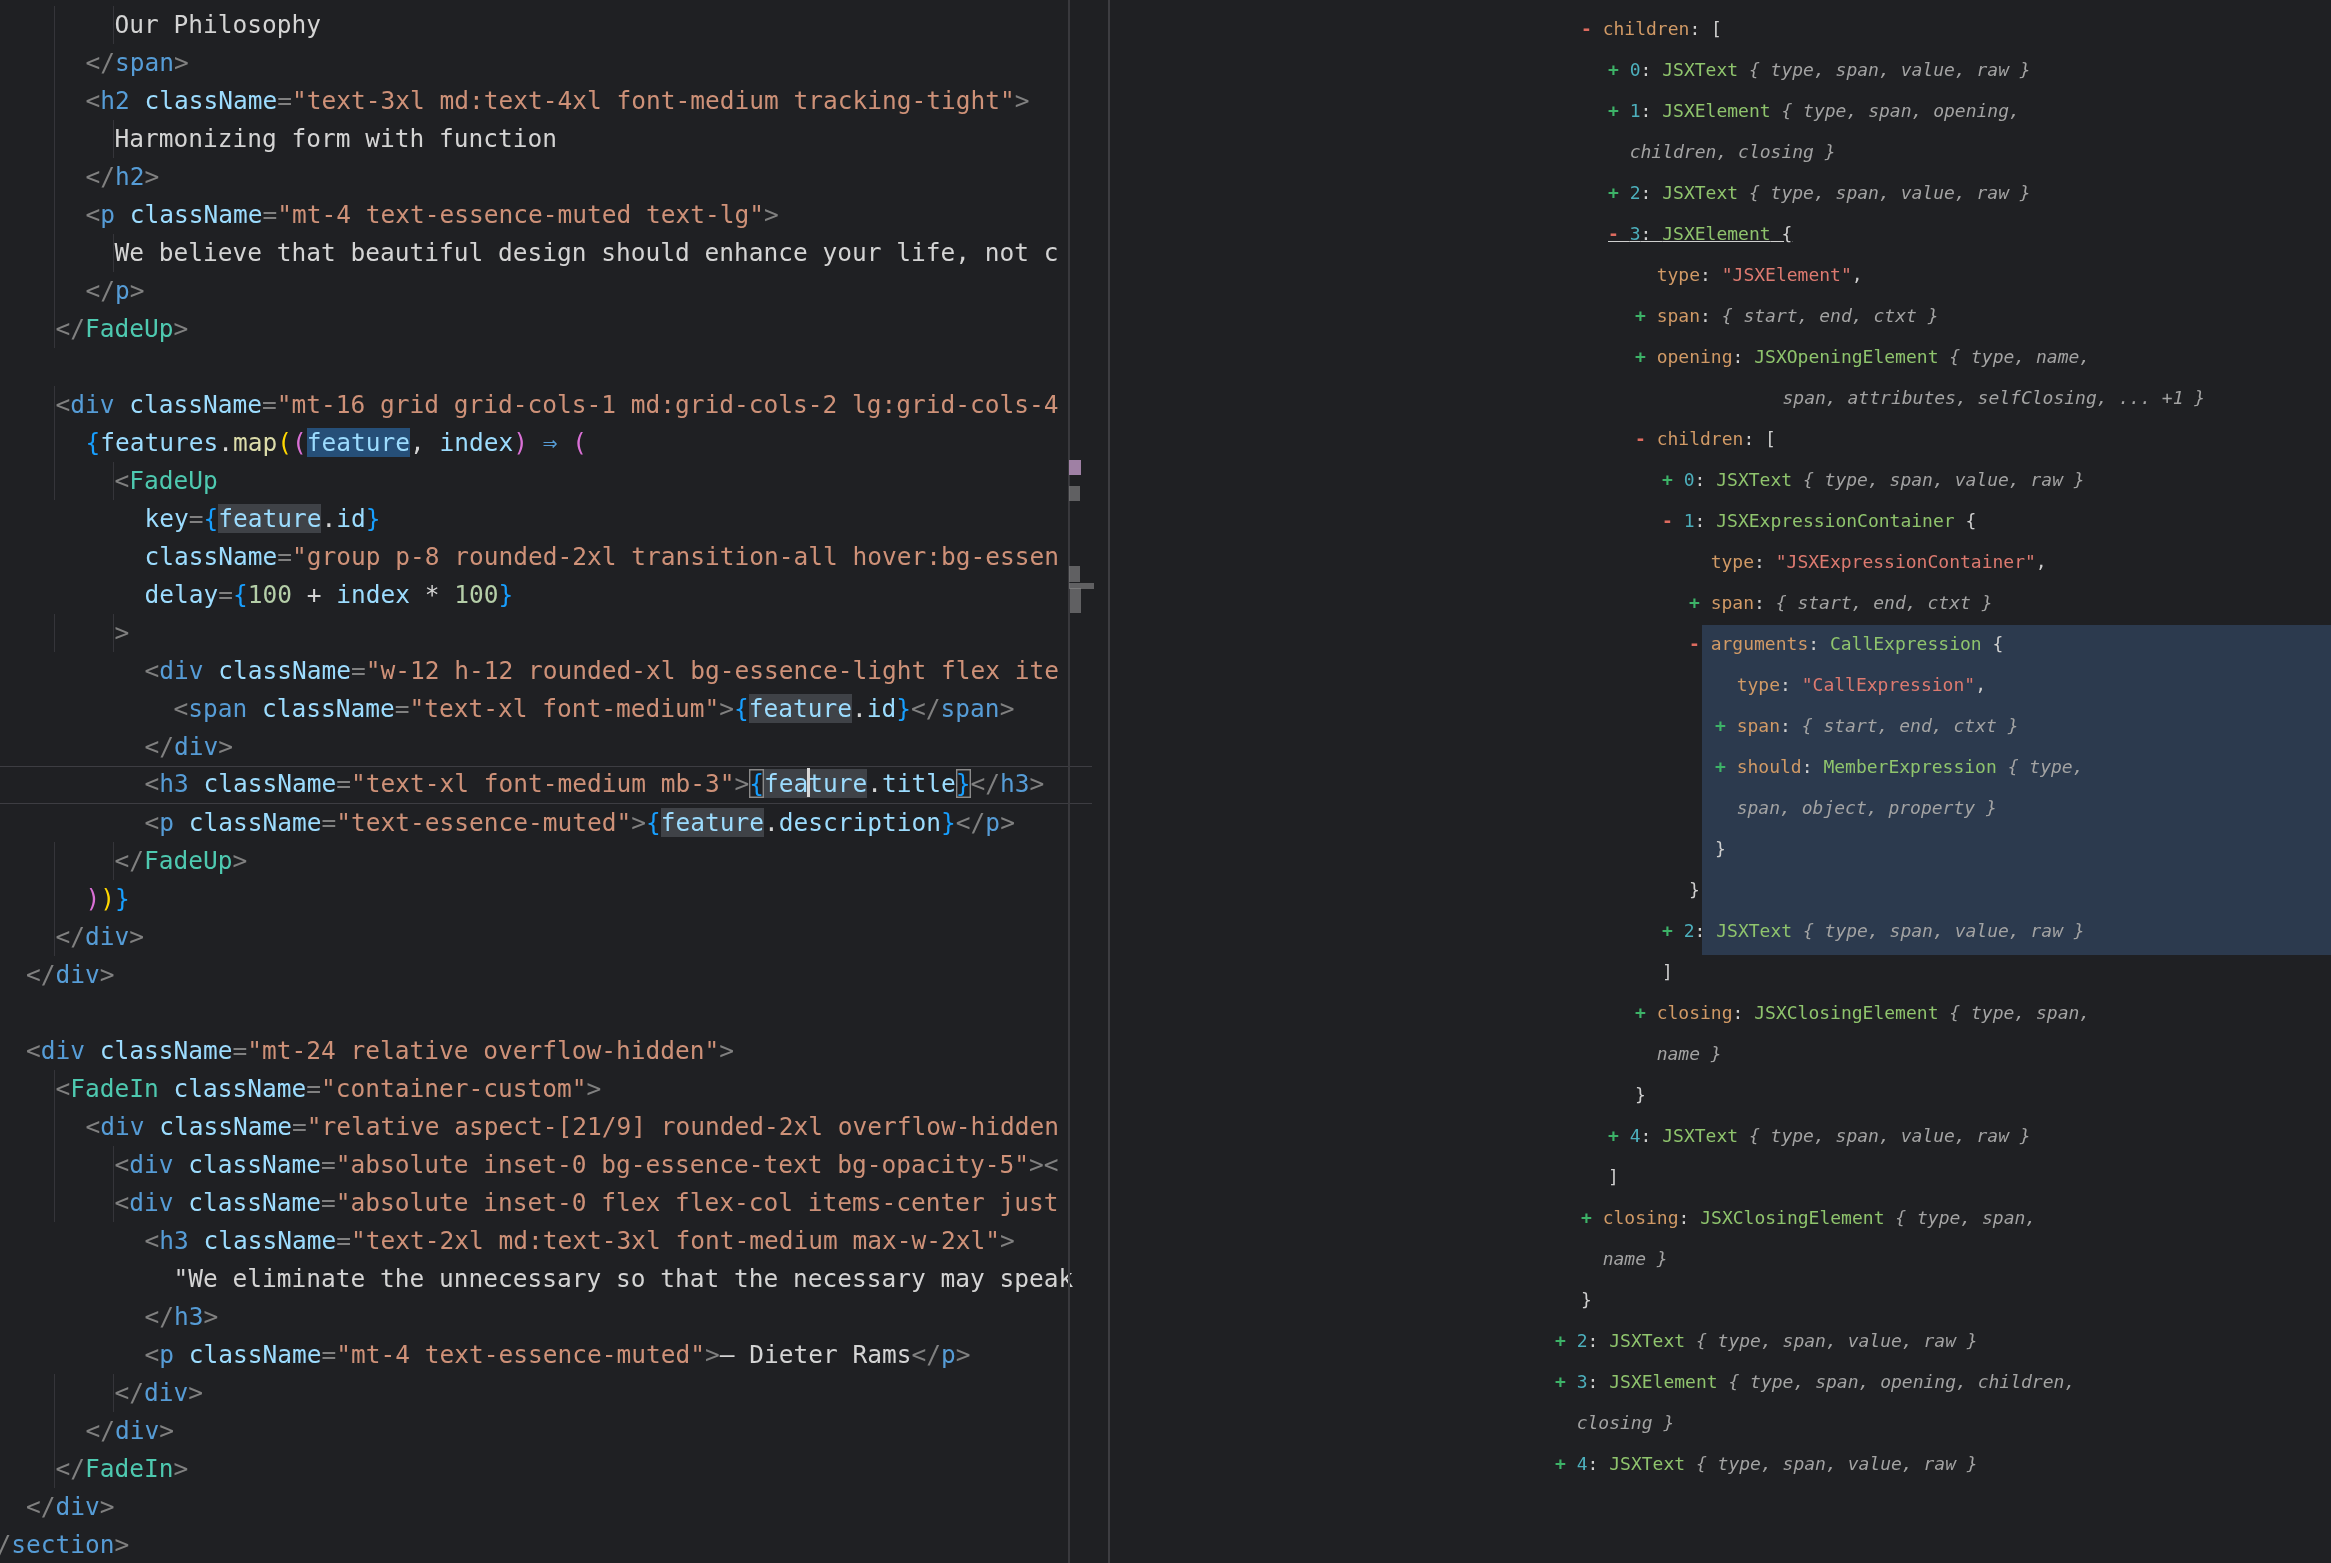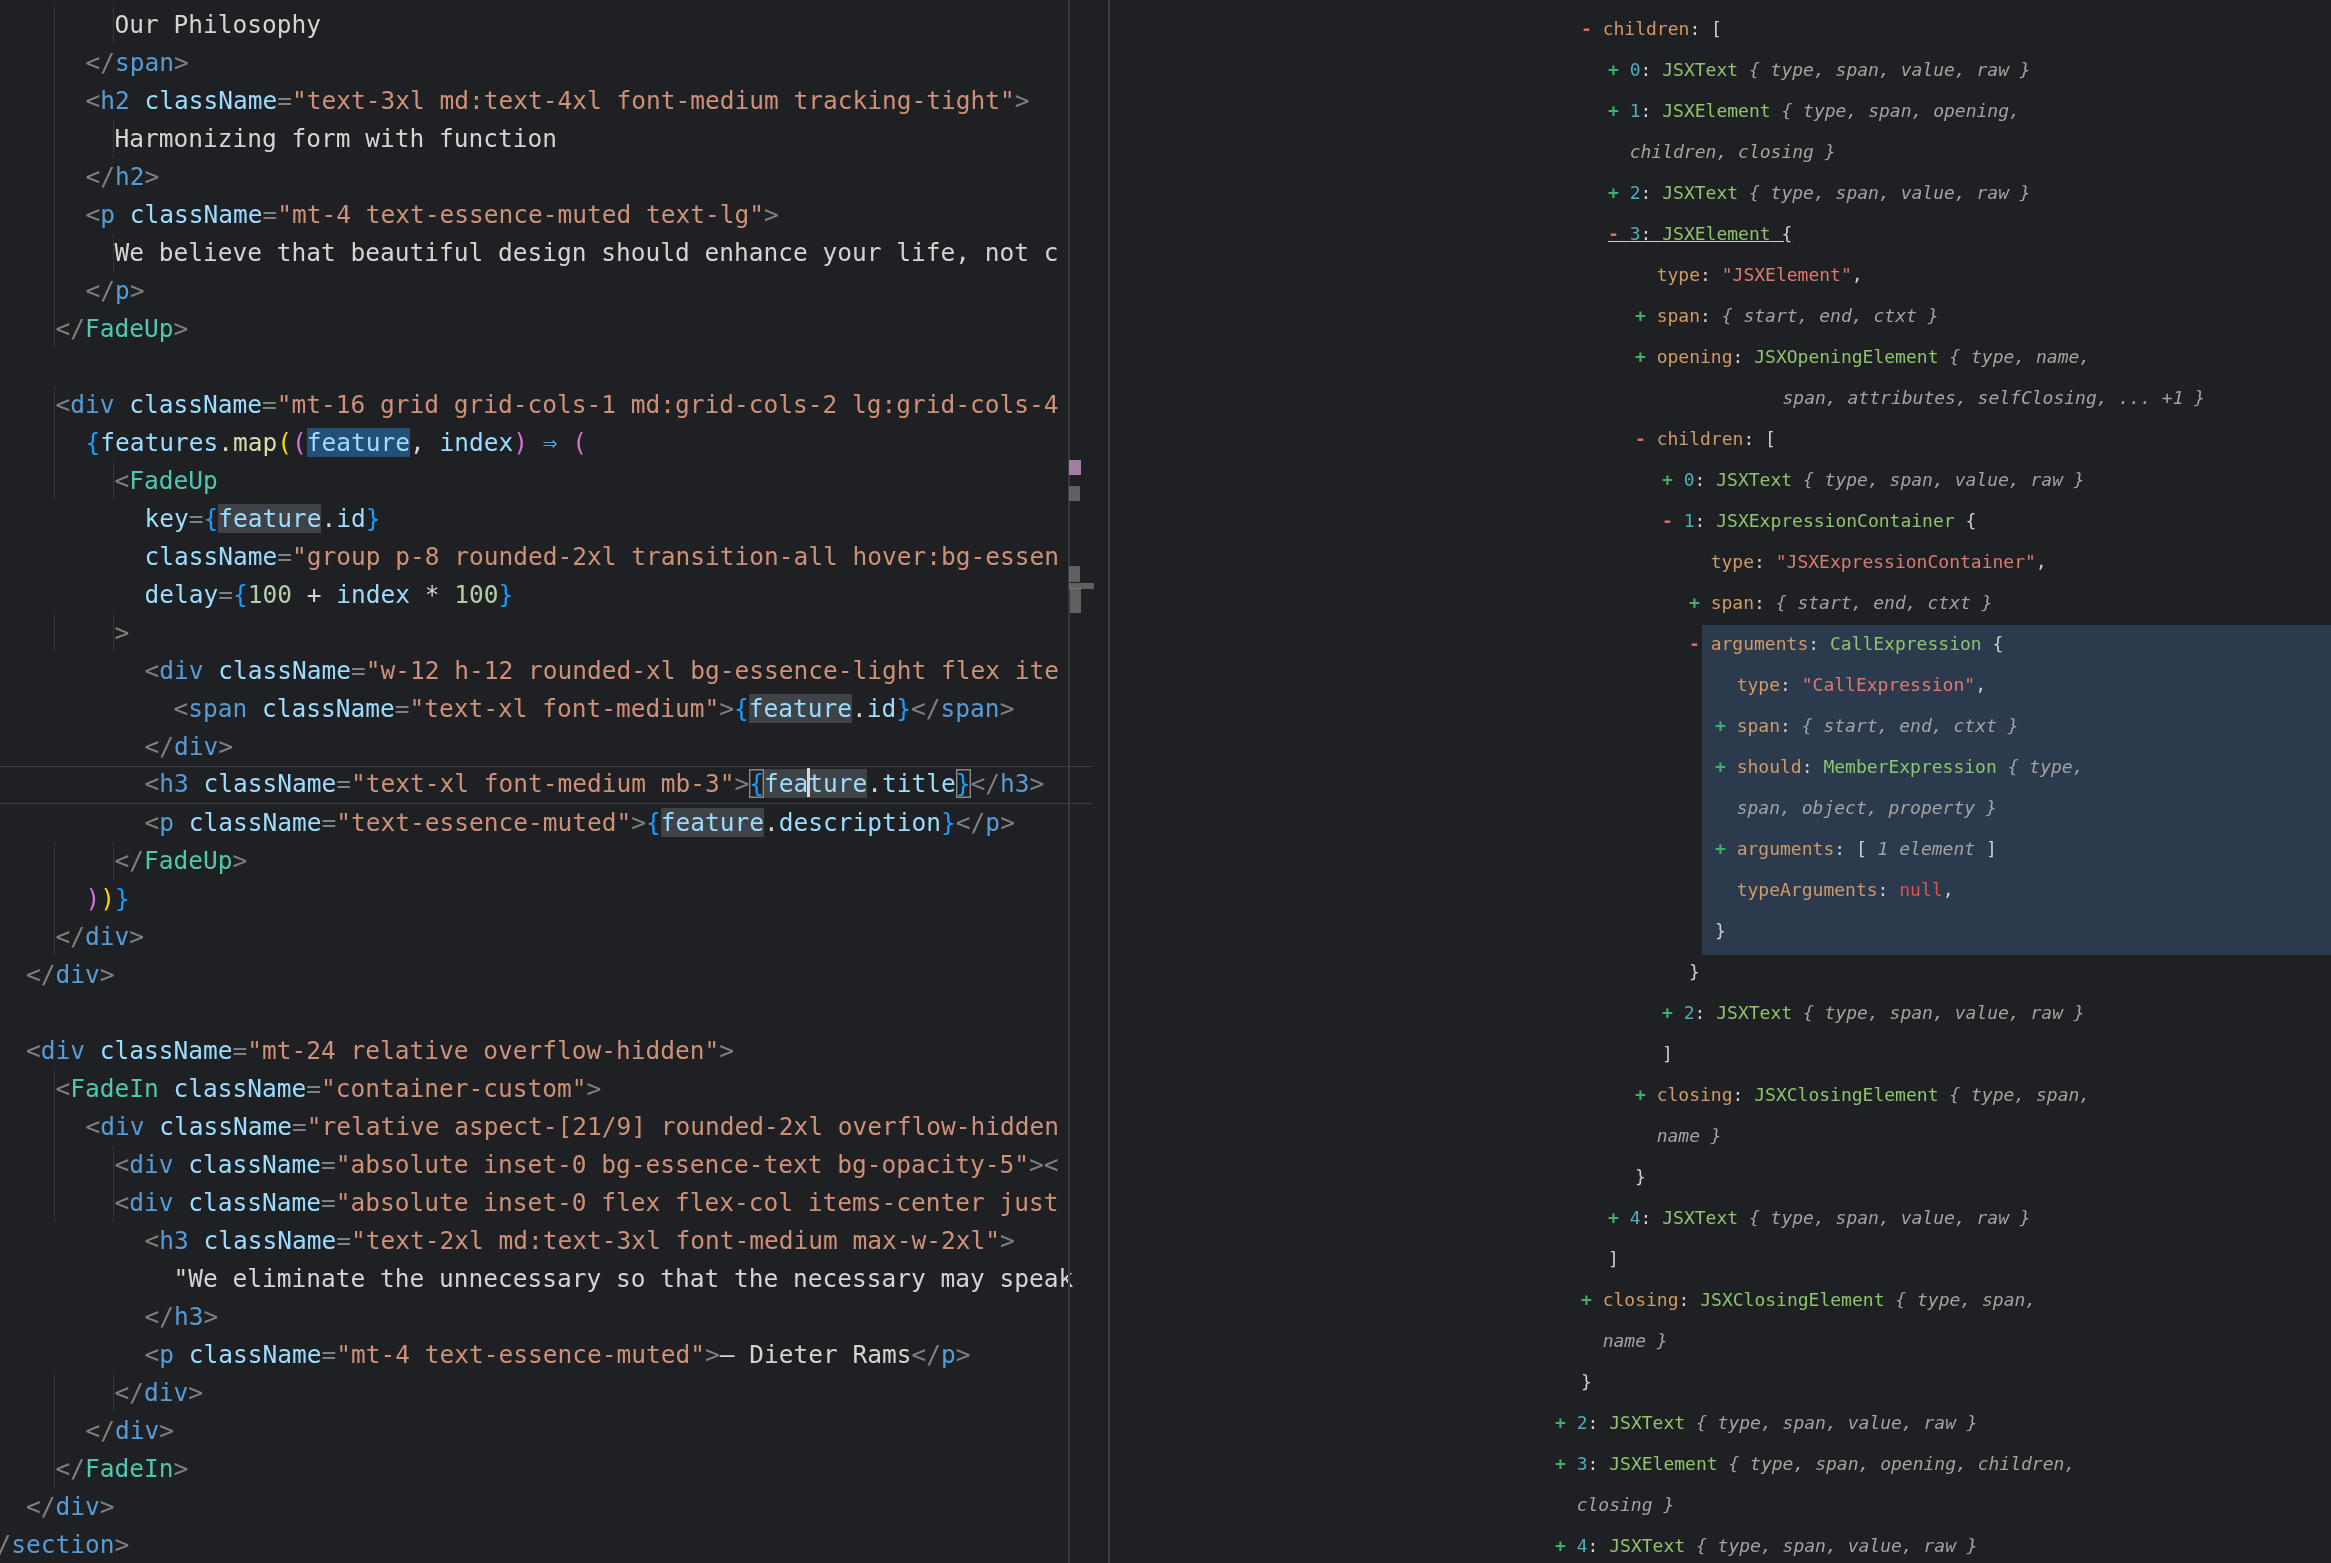--- a/index.html
+++ b/index.html
@@ -71,22 +71,20 @@
         <div class="al" style="margin-left: 525px;"><span class="mkm">- </span><span class="key">children</span><span class="pn">: [</span></div>
         <div class="al" style="margin-left: 552px;"><span class="mkp">+ </span><span class="idx">0</span><span class="pn">: </span><span class="node">JSXText</span><span class="pv"> { type, span, value, raw }</span></div>
         <div class="al" style="margin-left: 552px;"><span class="mkm">- </span><span class="idx">1</span><span class="pn">: </span><span class="node">JSXExpressionContainer</span><span class="pn"> {</span></div>
         <div class="al" style="margin-left: 579px;"><span>  </span><span class="key">type</span><span class="pn">: </span><span class="str2">"JSXExpressionContainer"</span><span class="pn">,</span></div>
         <div class="al" style="margin-left: 579px;"><span class="mkp">+ </span><span class="key">span</span><span class="pn">: </span><span class="pv">{ start, end, ctxt }</span></div>
         <div class="al" style="margin-left: 579px;"><span class="mkm">- </span><span class="key">arguments</span><span class="pn">: </span><span class="node">CallExpression</span><span class="pn"> {</span></div>
         <div class="al" style="margin-left: 605px;"><span>  </span><span class="key">type</span><span class="pn">: </span><span class="str2">"CallExpression"</span><span class="pn">,</span></div>
         <div class="al" style="margin-left: 605px;"><span class="mkp">+ </span><span class="key">span</span><span class="pn">: </span><span class="pv">{ start, end, ctxt }</span></div>
         <div class="al" style="margin-left: 605px;"><span class="mkp">+ </span><span class="key">should</span><span class="pn">: </span><span class="node">MemberExpression</span><span class="pv"> { type,</span></div>
         <div class="al" style="margin-left: 605px;"><span>  </span><span class="pv">span, object, property }</span></div>
-        <div class="al" style="margin-left: 605px;"><span class="mkp">+ </span><span class="key">arguments</span><span class="pn">: [</span><span class="pv"> 1 element </span><span class="pn">]</span></div>
-        <div class="al" style="margin-left: 605px;"><span>  </span><span class="key">typeArguments</span><span class="pn">: </span><span class="kw">null</span><span class="pn">,</span></div>
         <div class="al" style="margin-left: 605px;"><span></span><span class="pn">}</span></div>
         <div class="al" style="margin-left: 579px;"><span></span><span class="pn">}</span></div>
         <div class="al" style="margin-left: 552px;"><span class="mkp">+ </span><span class="idx">2</span><span class="pn">: </span><span class="node">JSXText</span><span class="pv"> { type, span, value, raw }</span></div>
         <div class="al" style="margin-left: 552px;"><span></span><span class="pn">]</span></div>
         <div class="al" style="margin-left: 525px;"><span class="mkp">+ </span><span class="key">closing</span><span class="pn">: </span><span class="node">JSXClosingElement</span><span class="pv"> { type, span,</span></div>
         <div class="al" style="margin-left: 525px;"><span>  </span><span class="pv">name }</span></div>
         <div class="al" style="margin-left: 525px;"><span></span><span class="pn">}</span></div>
         <div class="al" style="margin-left: 498px;"><span class="mkp">+ </span><span class="idx">4</span><span class="pn">: </span><span class="node">JSXText</span><span class="pv"> { type, span, value, raw }</span></div>
         <div class="al" style="margin-left: 498px;"><span></span><span class="pn">]</span></div>
         <div class="al" style="margin-left: 471px;"><span class="mkp">+ </span><span class="key">closing</span><span class="pn">: </span><span class="node">JSXClosingElement</span><span class="pv"> { type, span,</span></div>

